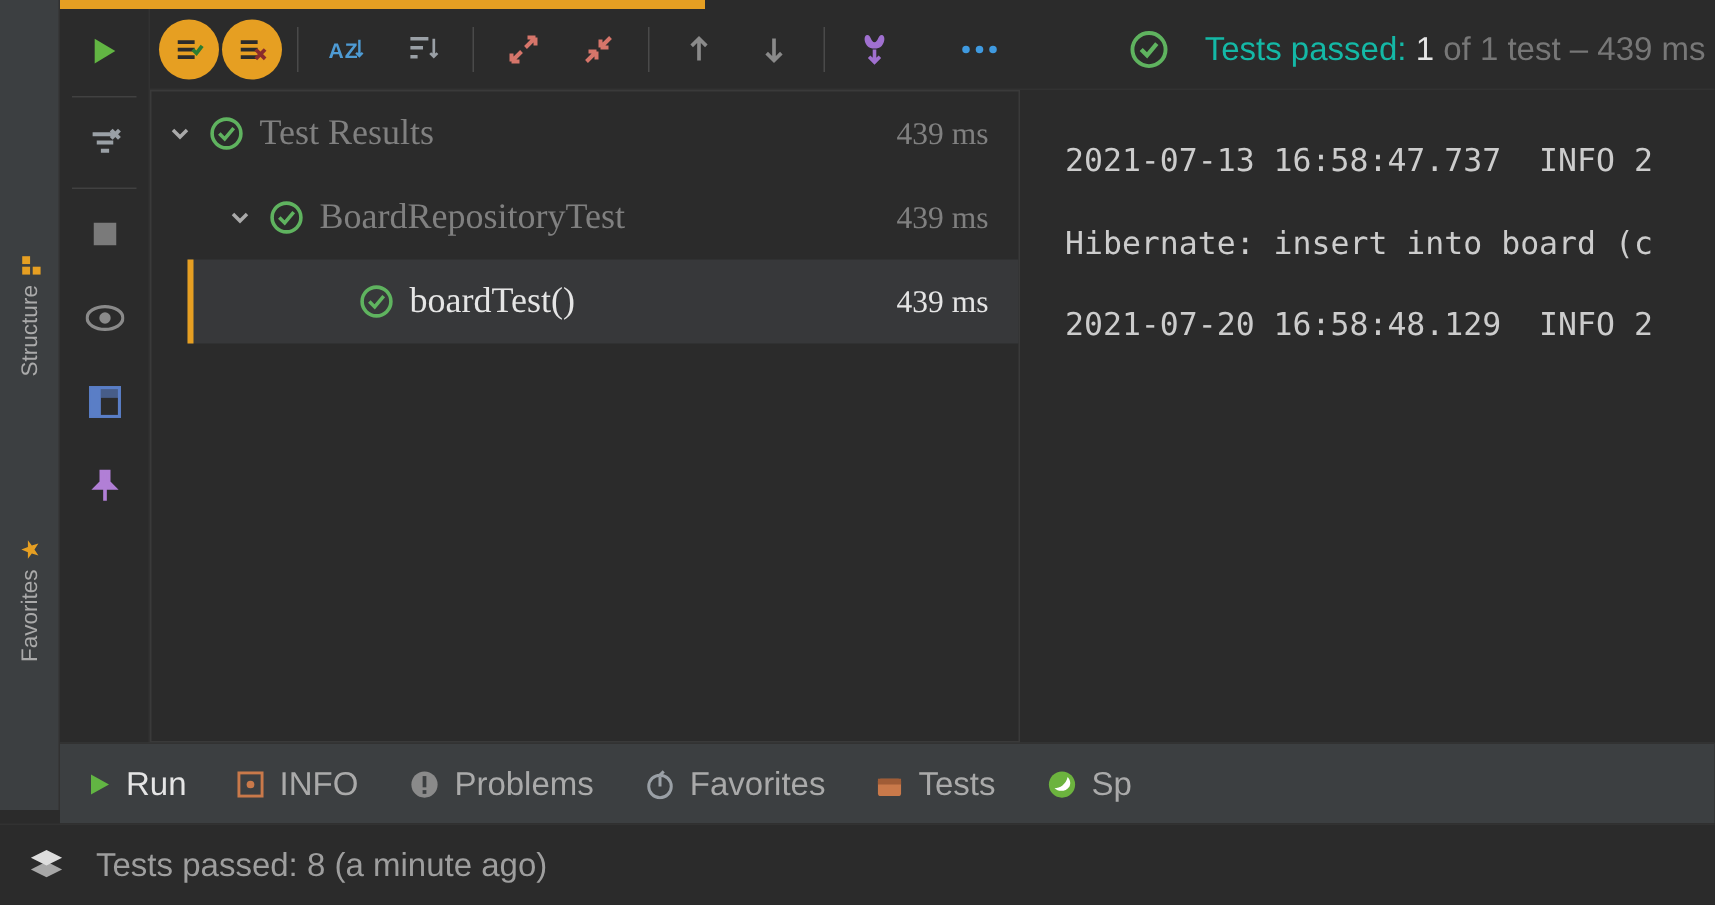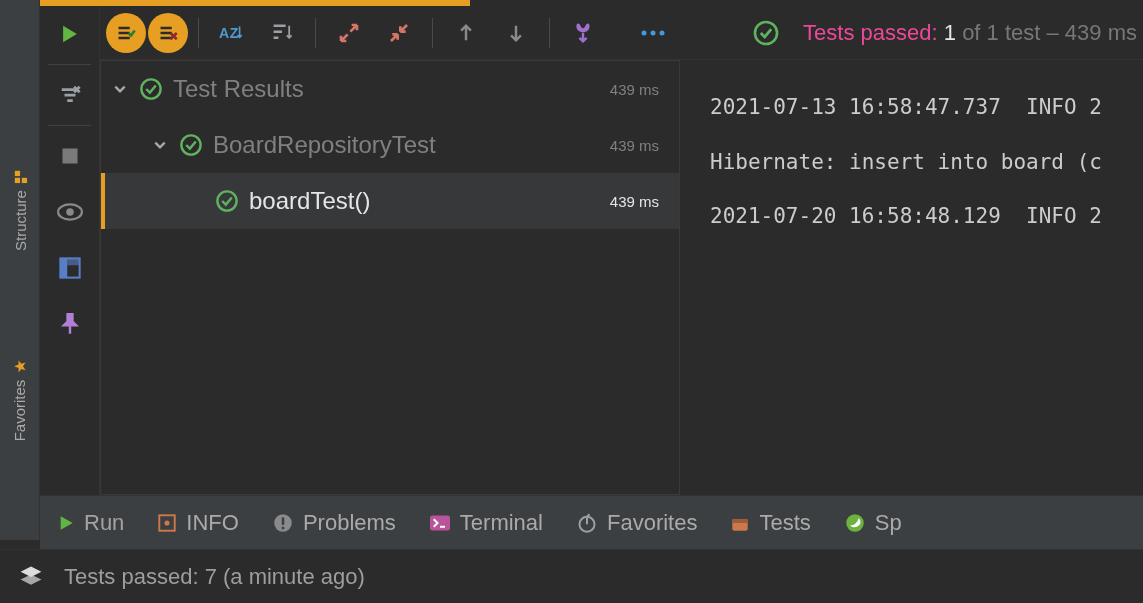--- a/index.html
+++ b/index.html
@@ -22,43 +22,43 @@
   .icon-col { position: absolute; left: 40px; top: 6px; width: 60px; height: 490px; background: #2b2b2b; border-right: 1px solid #323232; }
   .icon-col .tool-btn { width: 60px; height: 56px; display:flex; align-items:center; justify-content:center; }
   .sep-h { height:1px; background:#414141; margin: 2px 8px; }
 
   
   .toolbar { position: absolute; left: 100px; top: 6px; right: 0; height: 54px; background: #2b2b2b; display:flex; align-items:center; gap:4px; padding: 0 6px; border-bottom: 1px solid #323232; }
   .tb-btn { width: 46px; height: 40px; display:flex; align-items:center; justify-content:center; border-radius:4px; }
   .tb-btn.round { width:40px; height:40px; border-radius:50%; background:#e69f22; }
   .tb-sep { width:1px; height:30px; background:#4a4a4a; margin: 0 6px; }
   .tb-status { margin-left: auto; display:flex; align-items:center; gap:8px; font-size: 22px; }
-  .tb-status .passed { color:#ec4899;margin-left:16px; }
+  .tb-status .passed { color:#14b8a6;margin-left:16px; }
   .tb-status .count { color:#e5e5e5; }
   .tb-status .rest { color:#777; }
 
   
   .main { position: absolute; left: 100px; top: 60px; right: 0; bottom: 108px; display:flex; }
   .tree { width: 580px; border: 1px solid #3a3a3a; background:#2b2b2b; display:flex; flex-direction:column; }
   .console { flex:1; background:#2b2b2b; padding: 20px 0 0 30px; font-family: "Menlo","Consolas",monospace; font-size: 21px; color:#ccc; line-height: 2.6; white-space: pre; overflow:hidden; }
 
-  .tree-row { display:flex; align-items:center; height:56px; padding: 0 20px 0 10px; gap:10px; }
+  .tree-row { display:flex; align-items:center; height:56px; padding: 0 20px 0 10px; gap:10px;font-family:Liberation Serif, serif; }
   .tree-row .arrow { width:18px; display:flex; justify-content:center; color:#aaa; }
   .tree-row .check { display:flex; }
   .tree-row .label { font-size: 24px; color:#808080; }
-  .tree-row .time { margin-left:auto; font-size: 15px; color:#808080; }
+  .tree-row .time { margin-left:auto; font-size: 21px; color:#808080; }
   .tree-row.lvl1 { padding-left: 50px; }
-  .tree-row.lvl2 { padding-left: 110px; background:#37383a; border-left: 4px solid #e69f22; }
+  .tree-row.lvl2 { padding-left: 110px; background:#37383a; border-left: 4px solid #e69f22; margin-left: 24px; }
   .tree-row.lvl2 .label { color:#e5e5e5; }
   .tree-row.lvl2 .time { color:#e5e5e5; }
 
   
   .bottom-tabs { position: absolute; left: 40px; right:0; bottom: 54px; height: 54px; background:#3c3f41; display:flex; align-items:center; gap: 34px; padding: 0 18px; border-top:1px solid #323232; }
   .btab { display:flex; align-items:center; gap:10px; font-size: 22px; color:#aaa; }
-  .btab.active { color:#a3a3a3; }
+  .btab.active { color:#e5e5e5; }
   .btab .ic { display:inline-flex; }
 
   
   .statusbar { position:absolute; left:0; right:0; bottom:0; height:54px; background:#2b2b2b; display:flex; align-items:center; padding: 0 18px; gap:20px; border-top:1px solid #323232; }
   .statusbar .msg { color:#9e9e9e; font-size: 22px; }
 
   svg { display:block; }
 </style>
 </head>
 <body>
@@ -286,30 +286,20 @@
         <svg width="20" height="20" viewBox="0 0 16 16">
           <circle cx="8" cy="8" r="7" fill="#8a8a8a"></circle>
           <rect x="7" y="3.5" width="2" height="6" fill="#3c3f41"></rect>
           <rect x="7" y="11" width="2" height="2" fill="#3c3f41"></rect>
         </svg>
       </span>
     <span>Problems</span>
   </div>
   <div class="btab">
     <span class="ic">
-        <svg width="20" height="16" viewBox="0 0 16 12">
-          <rect x="0" y="0" width="16" height="12" rx="2" fill="#b9539a"></rect>
-          <path d="M3 3l3 3-3 3" stroke="#fff" stroke-width="1.6" fill="none"></path>
-          <line x1="8" y1="9" x2="12" y2="9" stroke="#fff" stroke-width="1.6"></line>
-        </svg>
-      </span>
-    <span>Terminal</span>
-  </div>
-  <div class="btab">
-    <span class="ic">
         <svg width="20" height="20" viewBox="0 0 16 16">
           <circle cx="8" cy="9" r="6" fill="none" stroke="#9aa0a6" stroke-width="1.6"></circle>
           <path d="M8 9V4M8 3l2-2" stroke="#9aa0a6" stroke-width="1.6"></path>
         </svg>
       </span>
     <span>Favorites</span>
   </div>
   <div class="btab">
     <span class="ic">
         <svg width="18" height="18" viewBox="0 0 14 14">
@@ -330,14 +320,14 @@
   </div>
 </div>
 
 <div class="statusbar">
   <span>
     <svg width="26" height="26" viewBox="0 0 20 20">
         <polygon points="10,2 18,6 10,10 2,6" fill="#ddd"></polygon>
         <polygon points="10,8 18,12 10,16 2,12" fill="#ddd" opacity="0.7"></polygon>
       </svg>
   </span>
-  <span class="msg">Tests passed: 7 (a minute ago)</span>
+  <span class="msg">Tests passed: 8 (a minute ago)</span>
 </div>
 
 </body></html>

